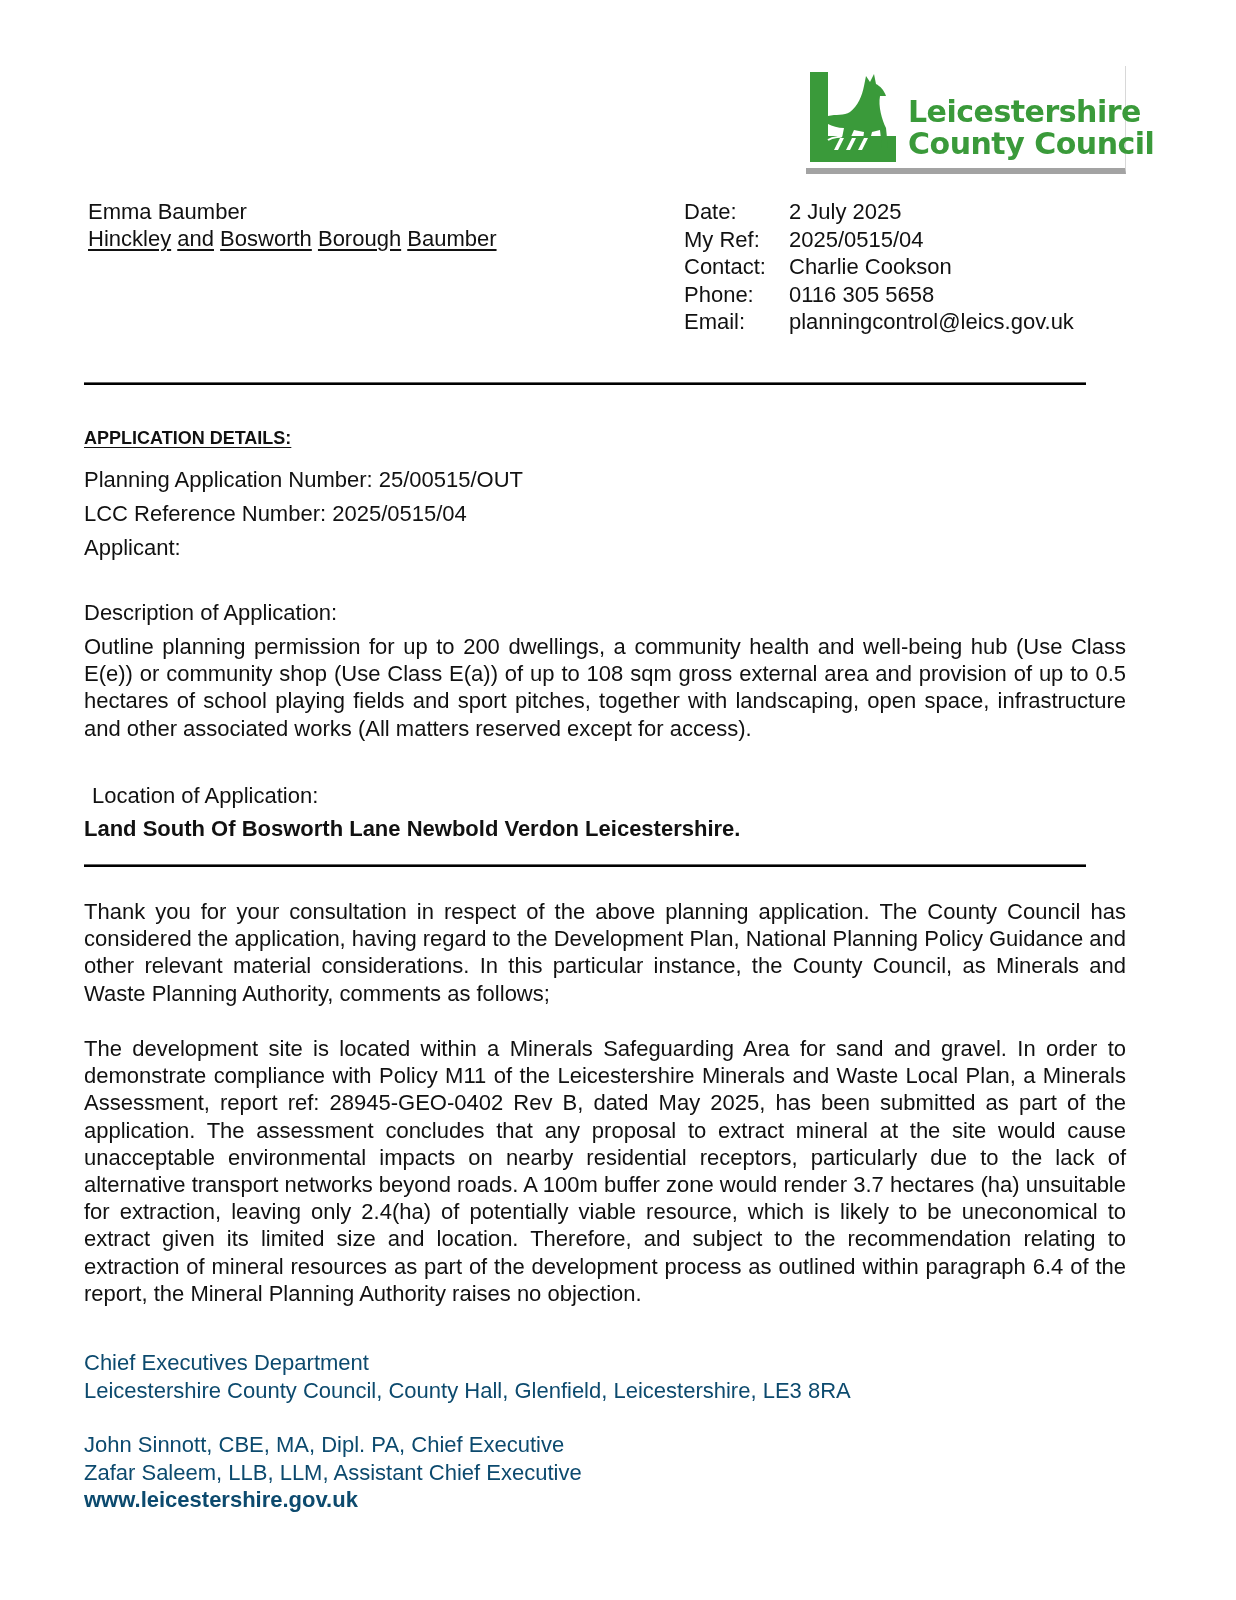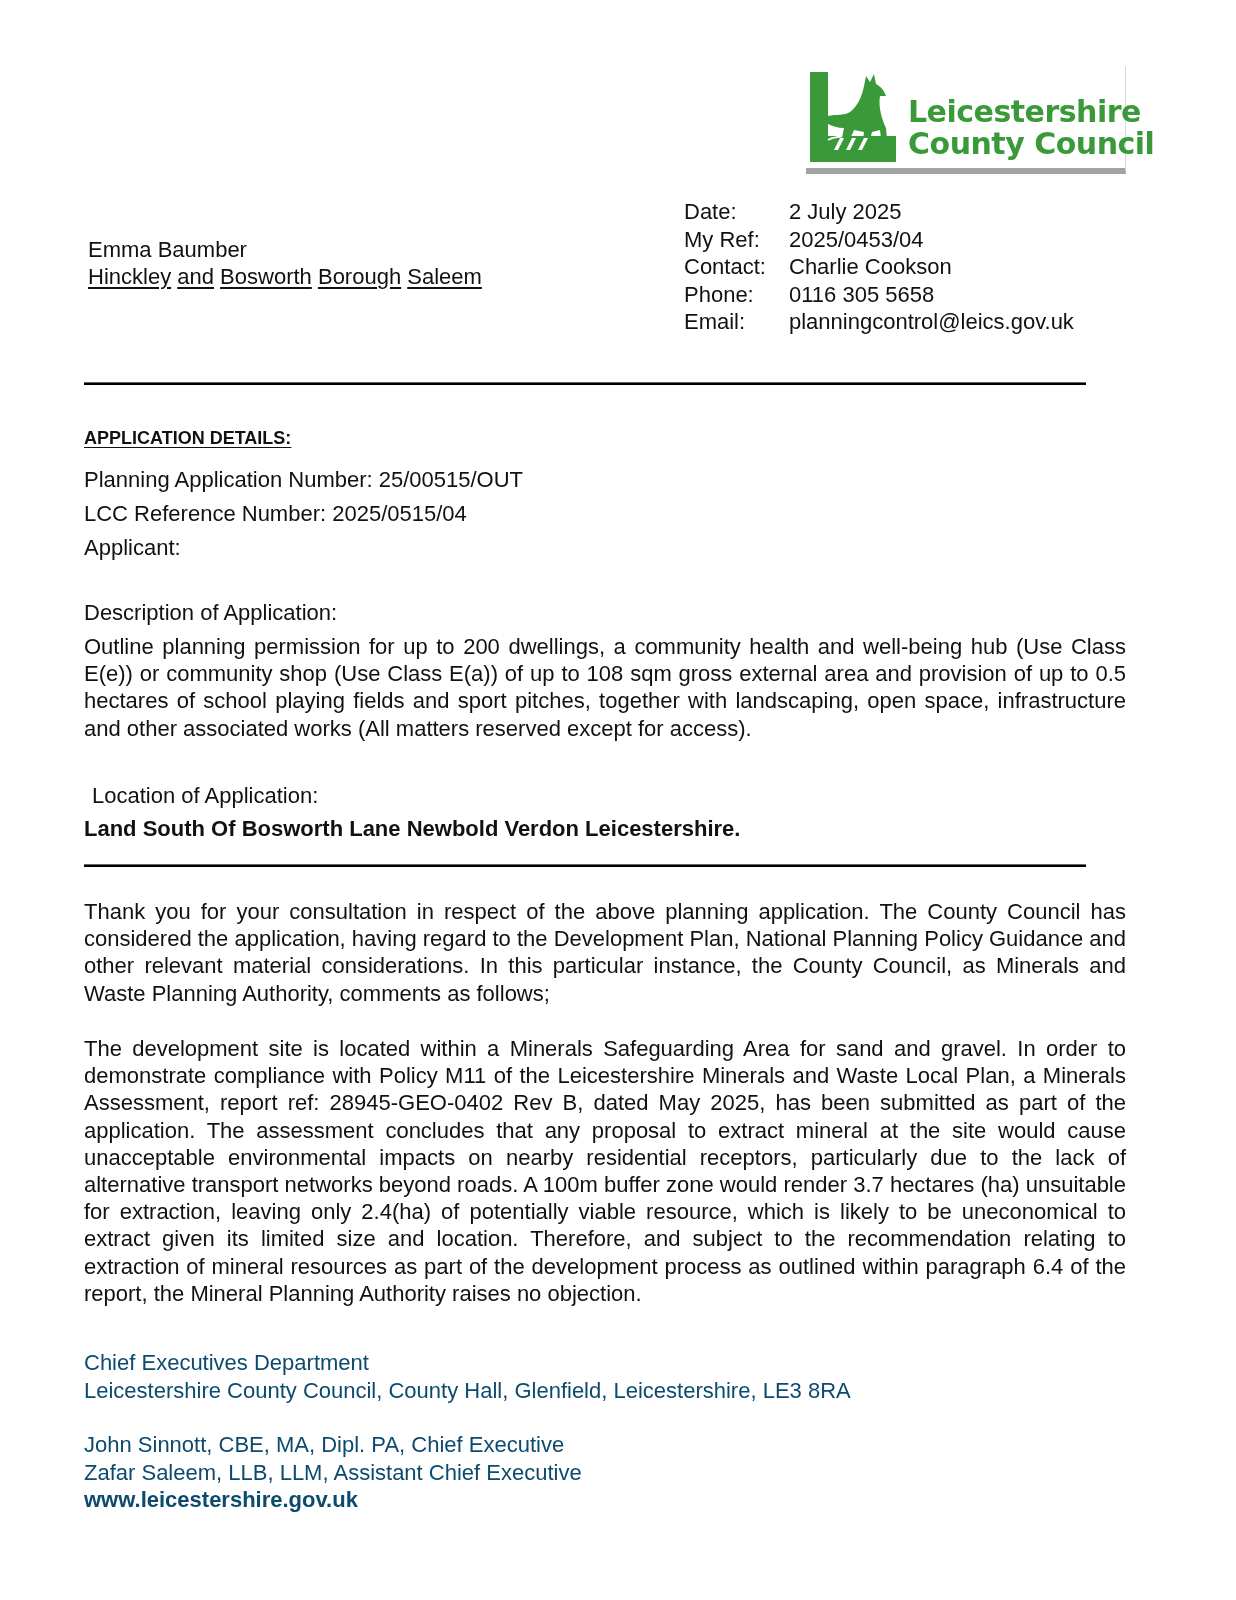--- a/index.html
+++ b/index.html
@@ -14,21 +14,21 @@
       box-sizing: border-box;
     }
     .logo svg { position: absolute; left: 0; top: 0; }
     .logo-text {
       position: absolute; left: 102px; top: 30px;
       color: #3a9a3a; font-weight: bold; font-size: 30px; line-height: 32px;
       letter-spacing: -0.5px;
       font-family: "DejaVu Sans", sans-serif;
     }
     .logo-text div { white-space: nowrap; }
-    .recipient { left: 88px; top: 198px; font-size: 22px; line-height: 27px; margin-top: 38px; }
+    .recipient { left: 88px; top: 198px; font-size: 22px; line-height: 27px; }
     .recipient .org span { text-decoration: underline; text-underline-offset: 3px; }
     .meta { left: 684px; top: 198px; font-size: 22px; line-height: 27.5px; }
     .meta-row { display: flex; white-space: nowrap; }
     .meta-label { width: 105px; }
     .rule { height: 2px; background: #000; border-top: 1px solid #666; }
     .rule1 { left: 84px; top: 382px; width: 1002px; }
     .rule2 { left: 84px; top: 864px; width: 1002px; }
     .section-title {
       left: 84px; top: 428px; font-size: 18px; font-weight: bold;
       text-decoration: underline; text-underline-offset: 3px;
@@ -61,32 +61,32 @@
   </div>
 </div>
 
 <div class="abs recipient">
   <div>Emma Baumber</div>
   <div class="org">
     <span>Hinckley</span>
     <span>and</span>
     <span>Bosworth</span>
     <span>Borough</span>
-    <span>Saleem</span>
+    <span>Baumber</span>
   </div>
 </div>
 
 <div class="abs meta">
   <div class="meta-row">
     <span class="meta-label">Date:</span>
     <span>2 July 2025</span>
   </div>
   <div class="meta-row">
     <span class="meta-label">My Ref:</span>
-    <span>2025/0453/04</span>
+    <span>2025/0515/04</span>
   </div>
   <div class="meta-row">
     <span class="meta-label">Contact:</span>
     <span>Charlie Cookson</span>
   </div>
   <div class="meta-row">
     <span class="meta-label">Phone:</span>
     <span>0116 305 5658</span>
   </div>
   <div class="meta-row">

